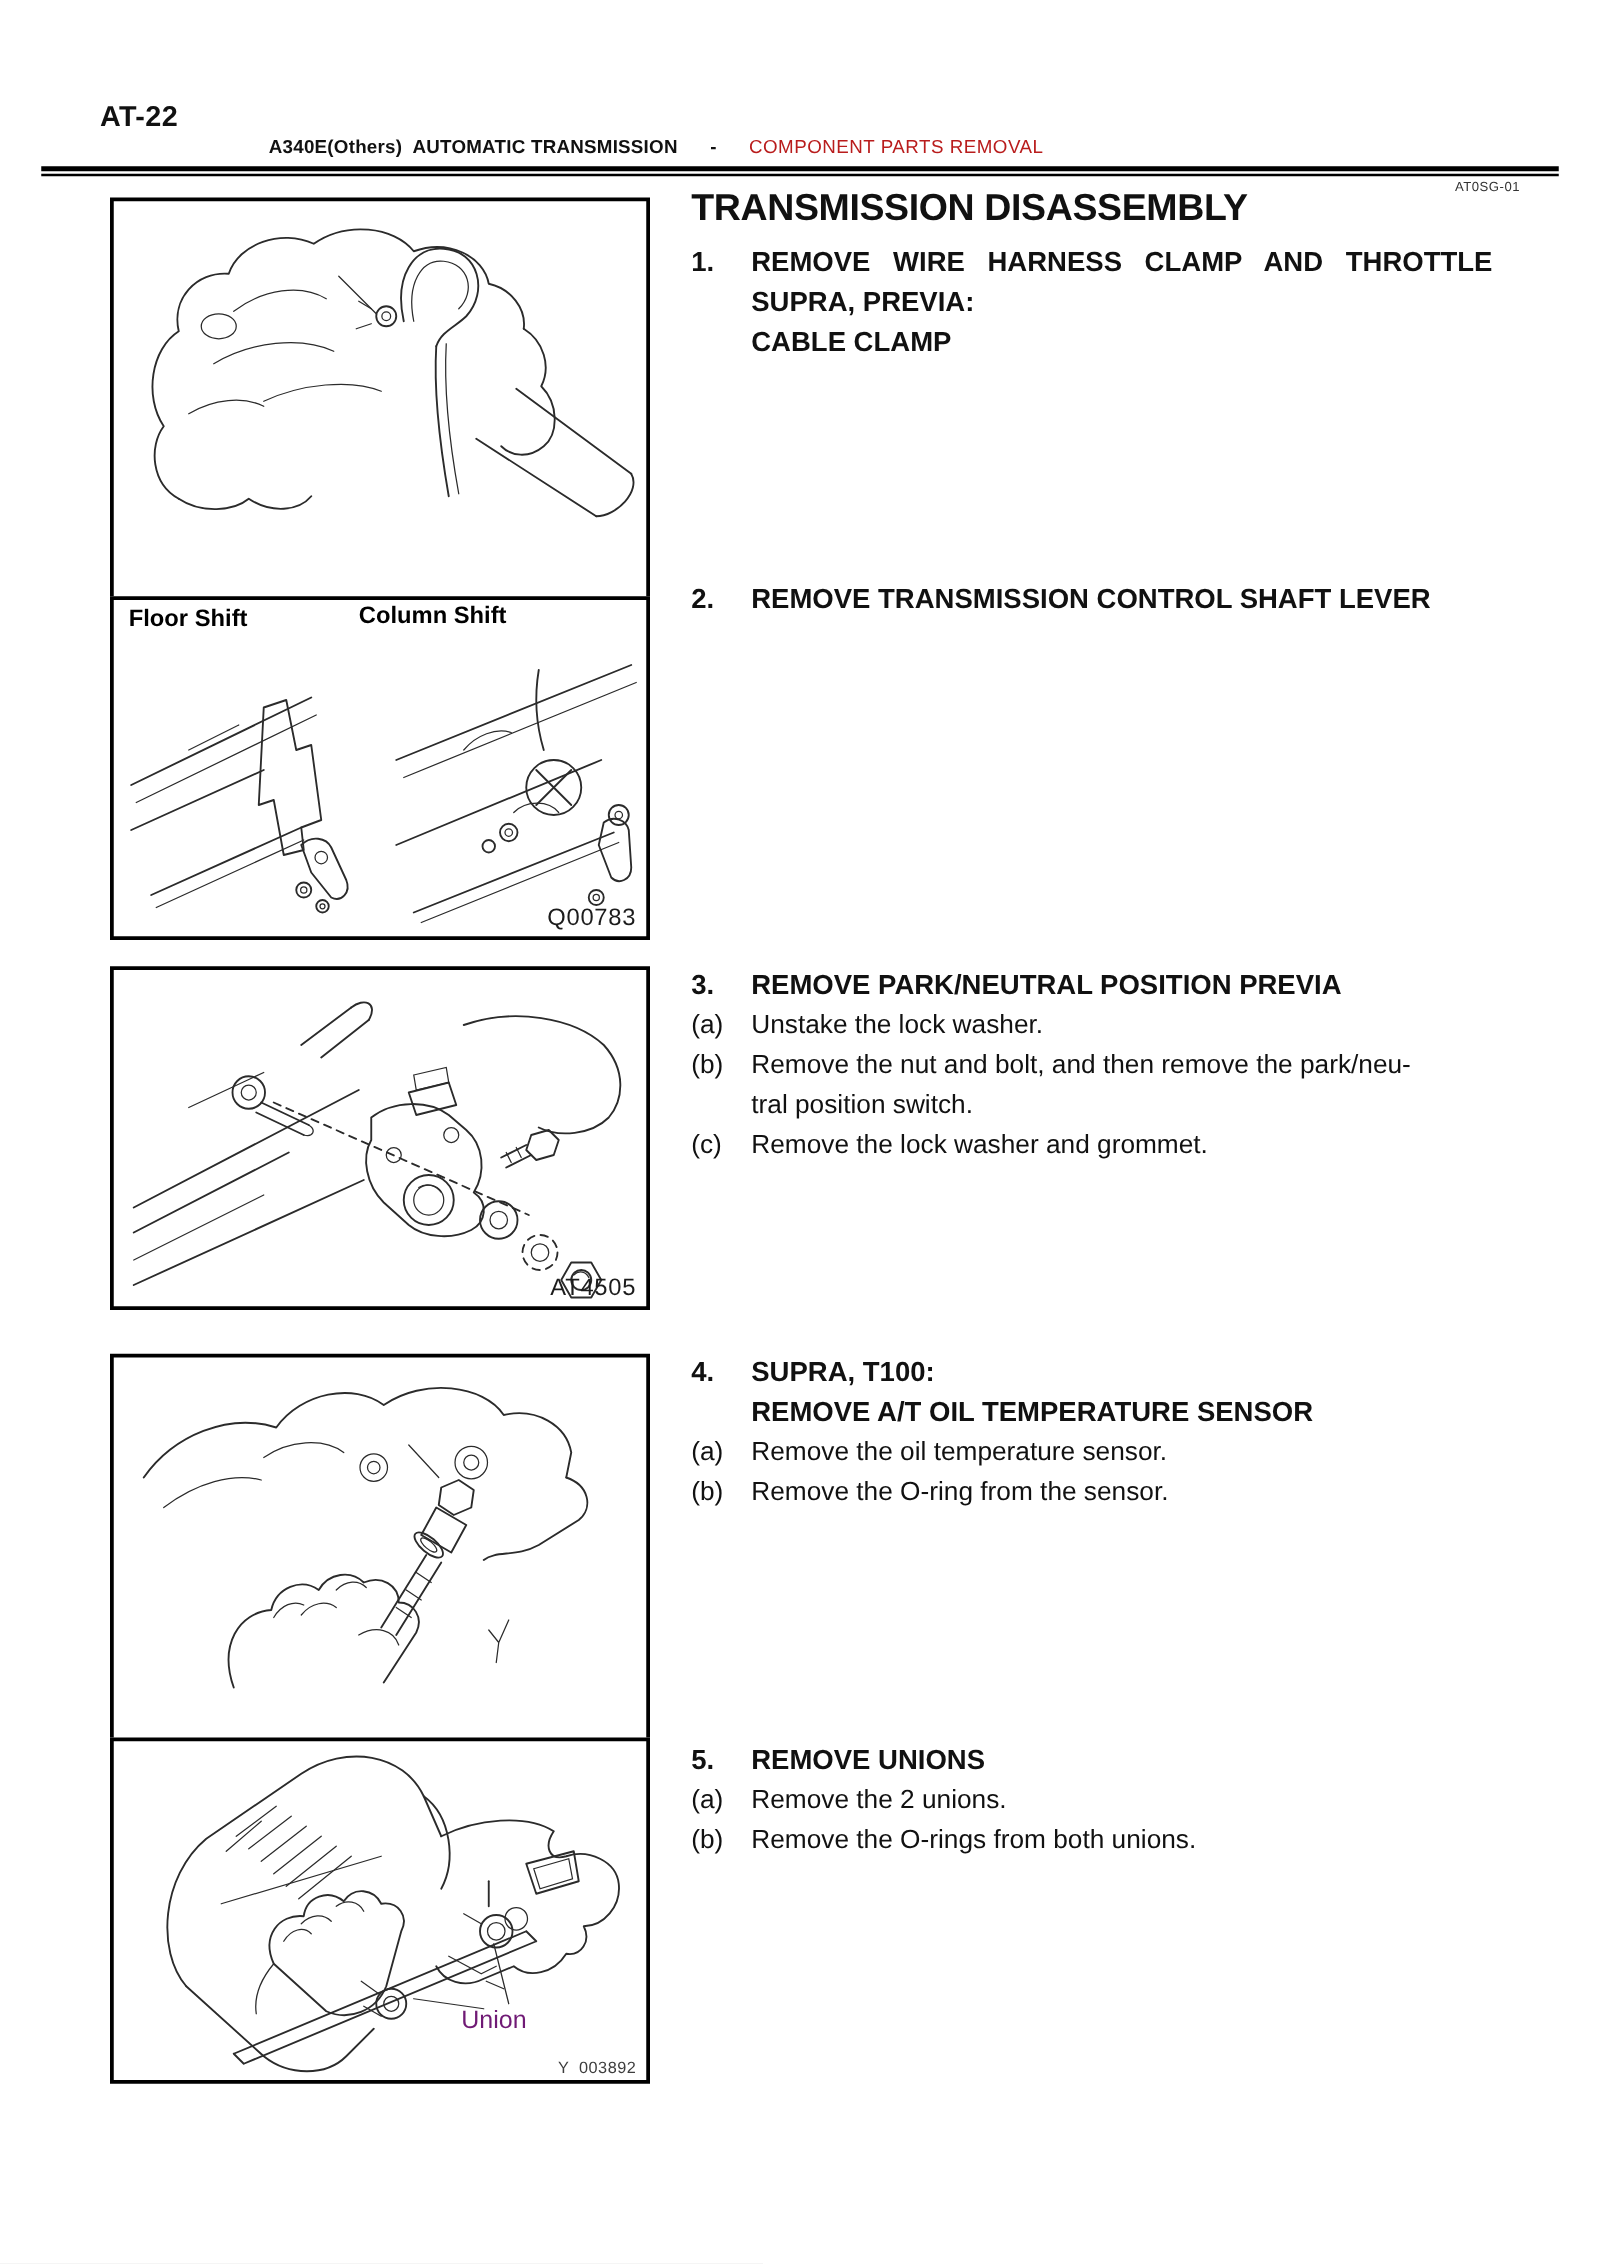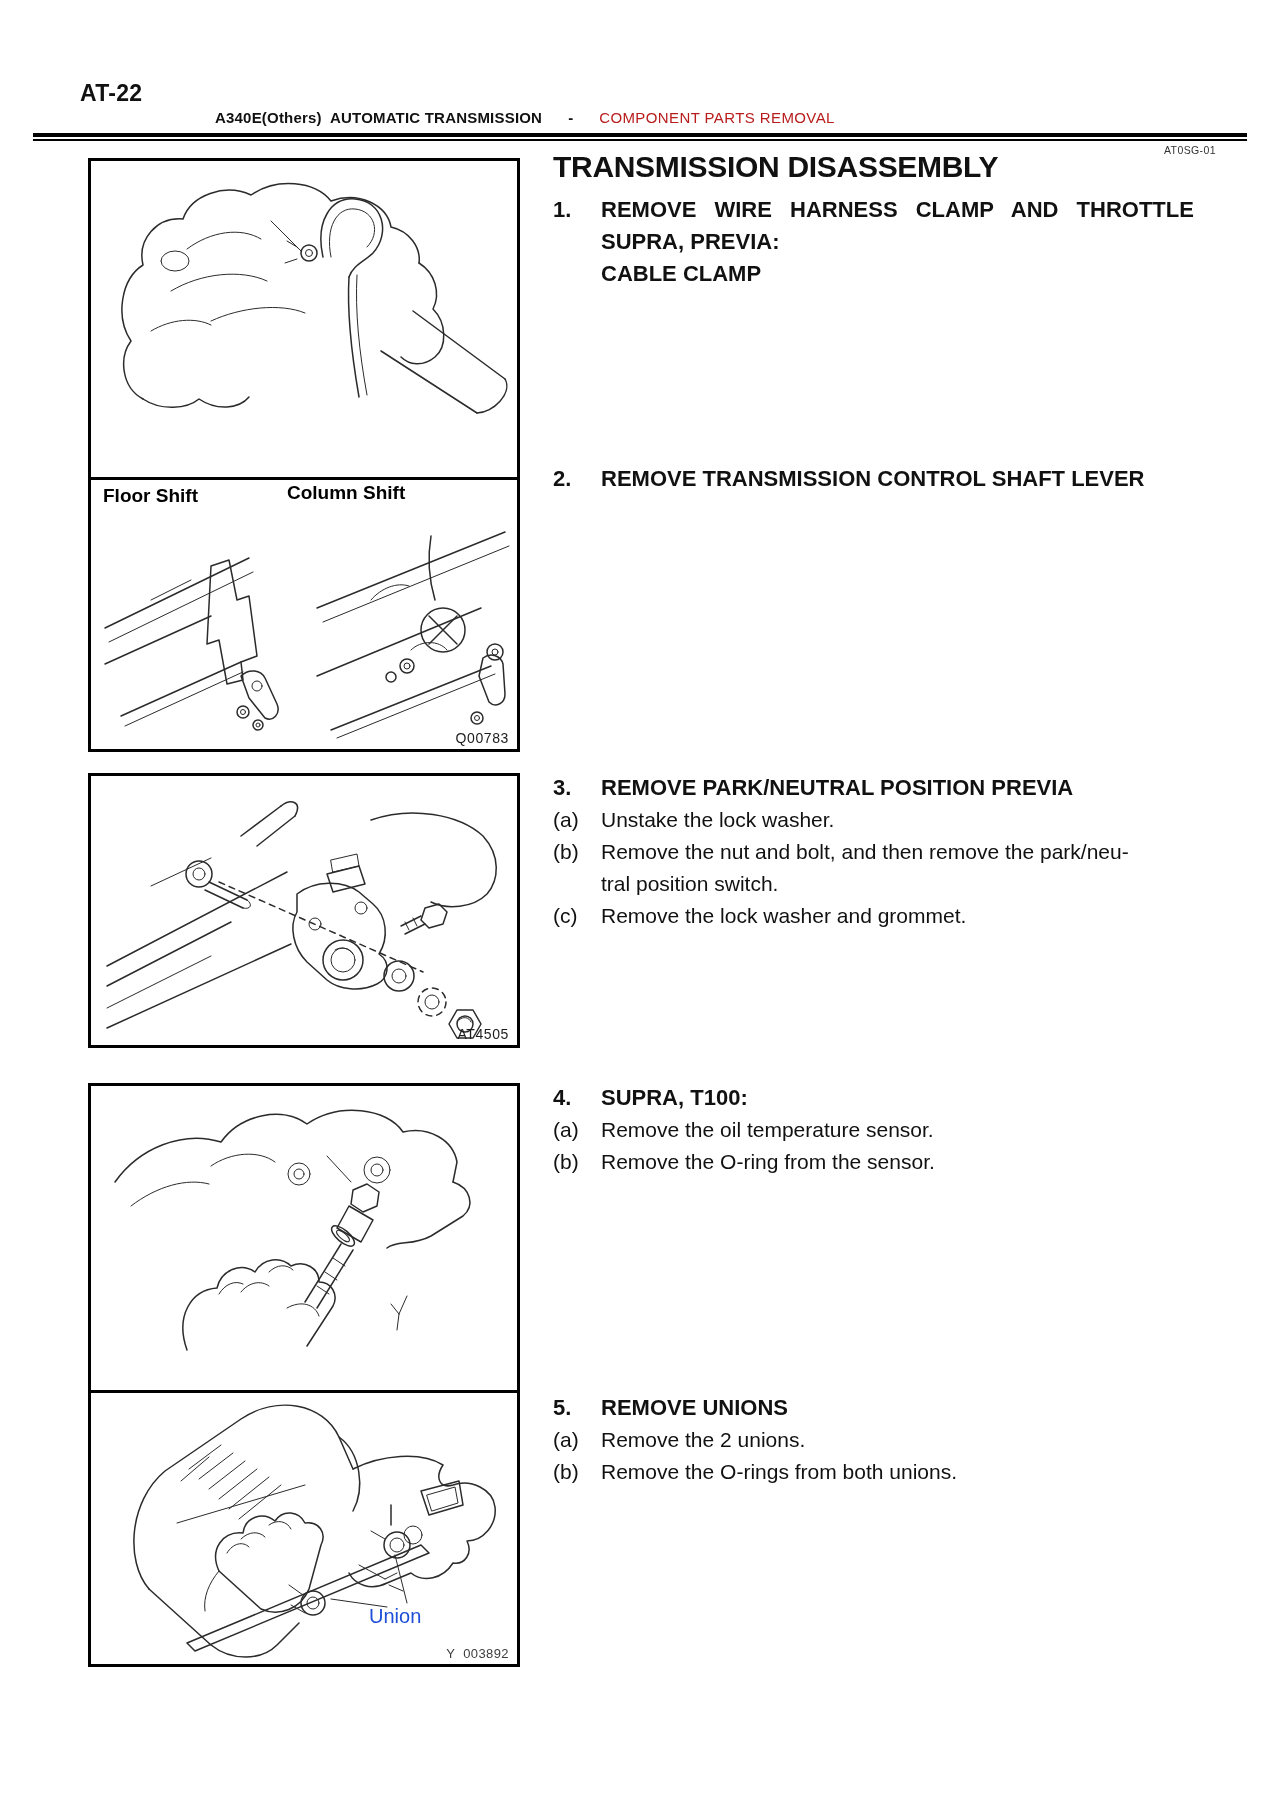--- a/index.html
+++ b/index.html
@@ -24,25 +24,25 @@
   .step-head .num{width:48px;flex:0 0 48px;font-size:22px;font-weight:bold;line-height:32px;}
   .head-lines{display:flex;flex-direction:column;flex:1;}
   .hl{font-size:22px;font-weight:bold;line-height:32px;white-space:pre;}
   .hl.sp{word-spacing:12px;}
   .item{display:flex;}
   .item .ilabel{width:48px;flex:0 0 48px;font-size:21px;line-height:32px;}
   .item .itext{font-size:21px;line-height:32px;white-space:pre-line;}
   
   .fig{position:absolute;left:88px;width:432px;border:3px solid #000;box-sizing:border-box;background:#fff;}
   .fig svg{position:absolute;left:0;top:0;}
-  .fig-code{position:absolute;right:8px;bottom:3px;font-size:14px;color:#1c1c1c;letter-spacing:.6px;white-space:pre;}
+  .fig-code{position:absolute;right:8px;bottom:3px;font-size:19px;color:#1c1c1c;letter-spacing:.6px;white-space:pre;}
   .fig-code.bold{font-weight:bold;font-size:14px;letter-spacing:.2px;}
   .fig-code.ycode{font-size:13px;color:#3d3d3d;letter-spacing:.4px;}
   .fig-label{position:absolute;font-size:19px;font-weight:bold;color:#000;white-space:pre;}
-  .callout{position:absolute;font-size:20px;color:#1d4ed8;}
+  .callout{position:absolute;font-size:20px;color:#701a75;}
   #fig1{top:158px;height:352px;}
   #fig2{top:467px;height:275px;margin-top:10px;}
   #fig3{top:773px;height:275px;}
   #fig4{top:1083px;height:336px;}
   #fig5{top:1390px;height:277px;}
   .ln{fill:none;stroke:#2b2b2b;stroke-width:1.5;stroke-linecap:round;stroke-linejoin:round;}
   .lnt{fill:none;stroke:#2b2b2b;stroke-width:1;stroke-linecap:round;}
   .dash{stroke-dasharray:6 5;}
 </style>
 </head>
@@ -267,20 +267,21 @@
       <span class="ilabel">(c)</span>
       <span class="itext">Remove the lock washer and grommet.</span>
     </div>
   </div>
 
   <div class="step" style="top:1082px">
     <div class="step-head">
       <span class="num">4.</span>
       <span class="head-lines">
         <span class="hl">SUPRA, T100:</span>
+        <span class="hl">REMOVE A/T OIL TEMPERATURE SENSOR</span>
       </span>
     </div>
     <div class="item">
       <span class="ilabel">(a)</span>
       <span class="itext">Remove the oil temperature sensor.</span>
     </div>
     <div class="item">
       <span class="ilabel">(b)</span>
       <span class="itext">Remove the O-ring from the sensor.</span>
     </div>

